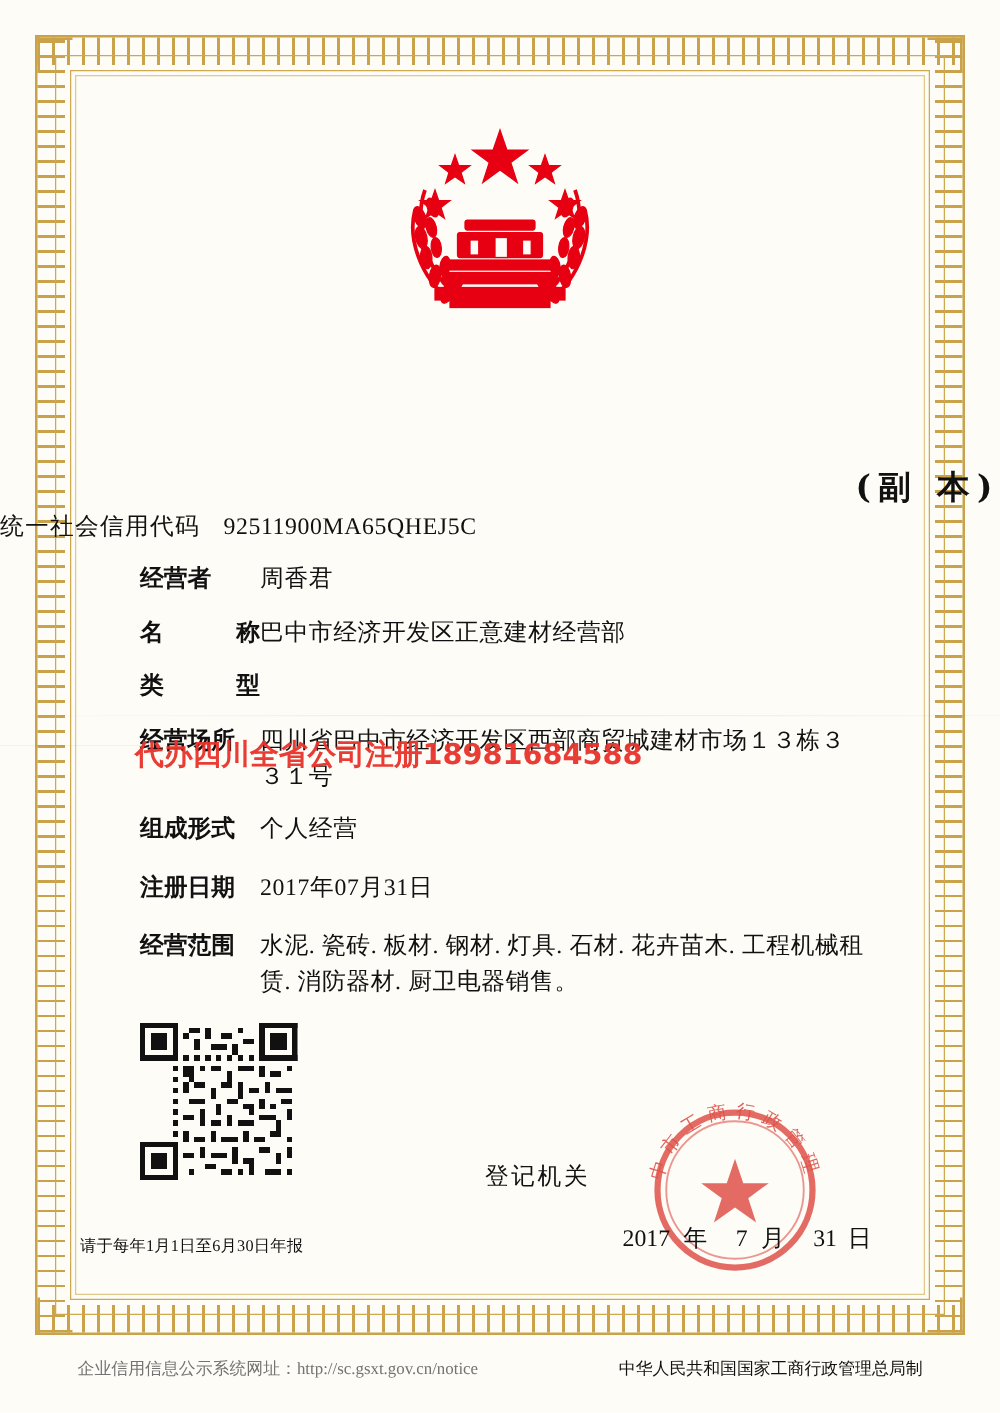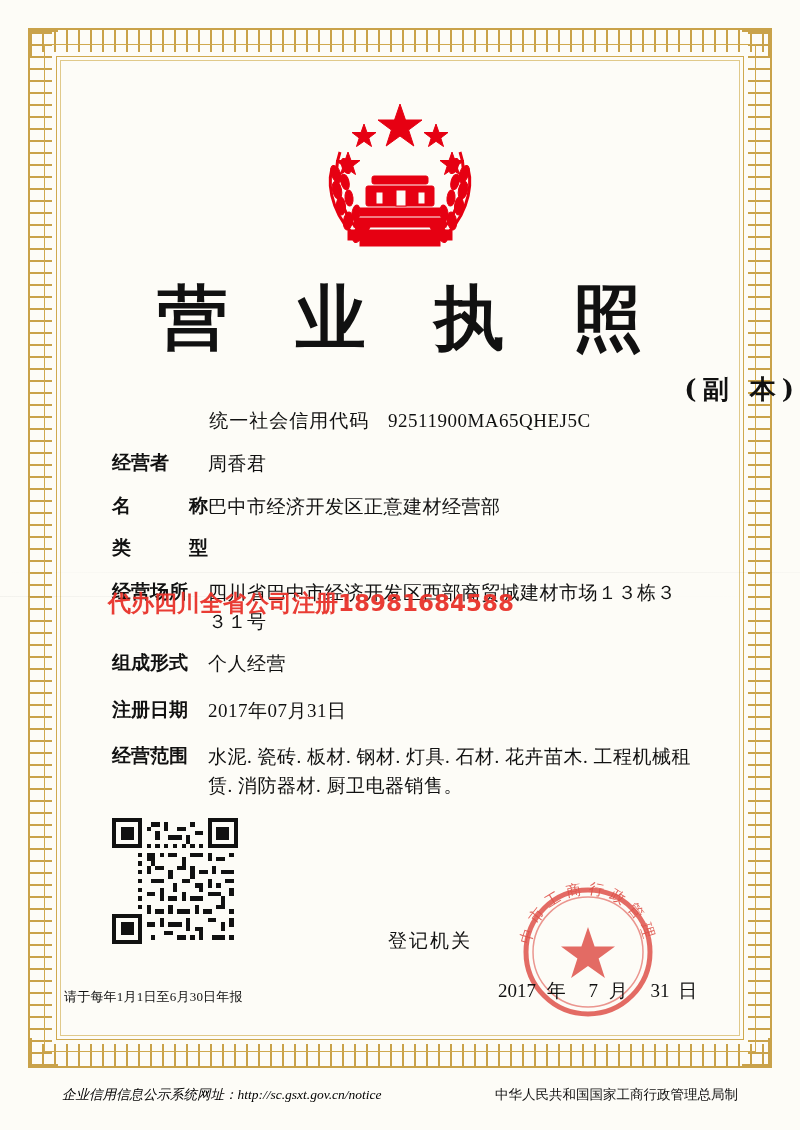--- a/index.html
+++ b/index.html
@@ -140,21 +140,21 @@
     font-weight: bold;
     letter-spacing: 6px;
     text-indent: 6px;
     color: #111111;
   }
   .credit-code {
     position: absolute;
     top: 408px;
     left: 0;
     width: 100%;
-    text-align: center;
+    text-align: left;
     font-size: 19px;
     color: #111111;
     white-space: nowrap;
   }
   .credit-code .cc-label { letter-spacing: 1px; }
   .credit-code .cc-value { margin-left: 14px; letter-spacing: 0.5px; }
 
   
   .fields {
     position: absolute;
@@ -251,23 +251,22 @@
     top: 988px;
     font-size: 13px;
     color: #111111;
     letter-spacing: 0.2px;
   }
   .footer-left {
     position: absolute;
     left: 62px;
     bottom: 26px;
     font-size: 13.5px;
-    color: #000000;
+    color: #737373;
     white-space: nowrap;
-    font-style: italic;
   }
   .footer-right {
     position: absolute;
     right: 62px;
     bottom: 26px;
     font-size: 13.5px;
     color: #111111;
     white-space: nowrap;
     text-align: right;
   }
@@ -348,21 +347,20 @@
         <rect x="56" y="96" width="68" height="20" rx="2"></rect>
         <rect x="62" y="86" width="56" height="8" rx="2"></rect>
         <rect x="86" y="100" width="10" height="16" fill="#fdfcf7"></rect>
         <rect x="66" y="102" width="7" height="12" fill="#fdfcf7"></rect>
         <rect x="108" y="102" width="7" height="12" fill="#fdfcf7"></rect>
         <rect x="50" y="150" width="80" height="6"></rect>
       </g>
     </svg>
   </div>
 
-  <div class="title">营 业 执 照</div>
   <div class="subtitle">(副 本)</div>
   <div class="credit-code">
     <span class="cc-label">统一社会信用代码</span>
     <span class="cc-value">92511900MA65QHEJ5C</span>
   </div>
 
   <div class="crease1"></div>
   <div class="crease2"></div>
 
   <div class="fields">

